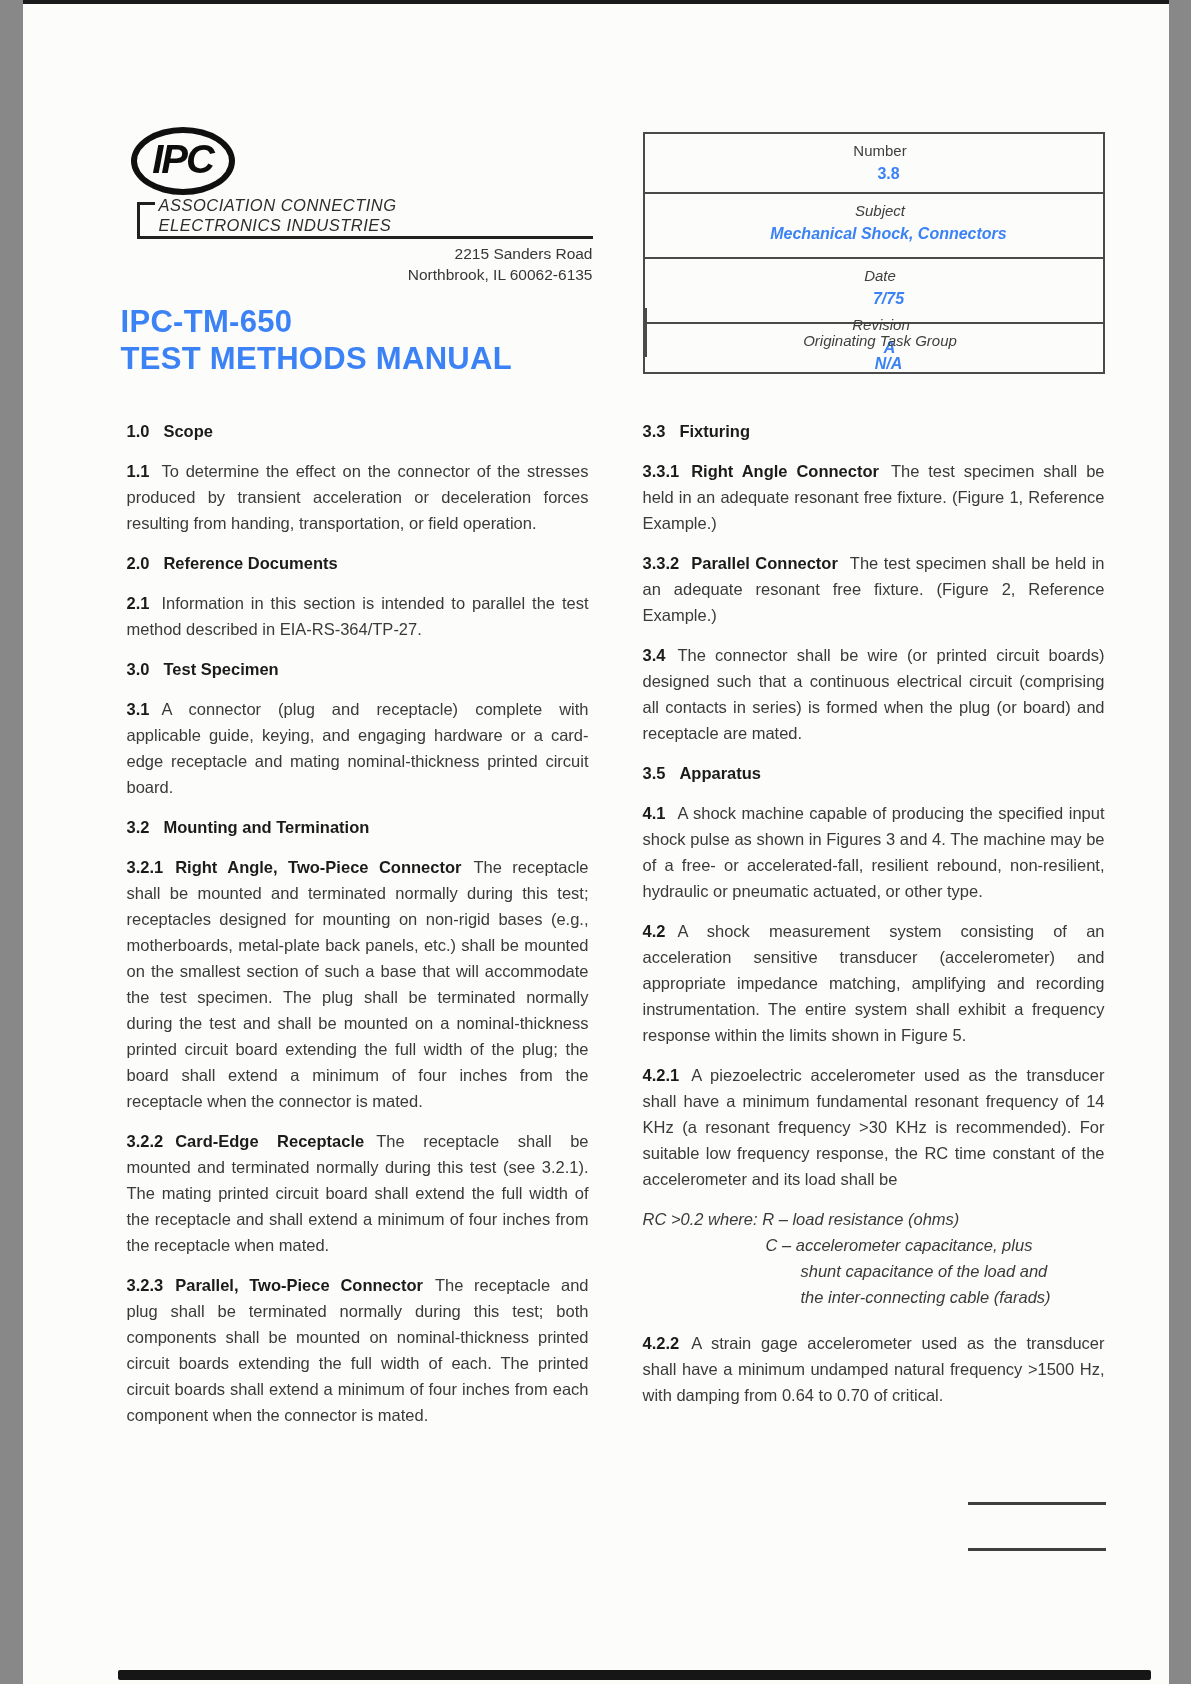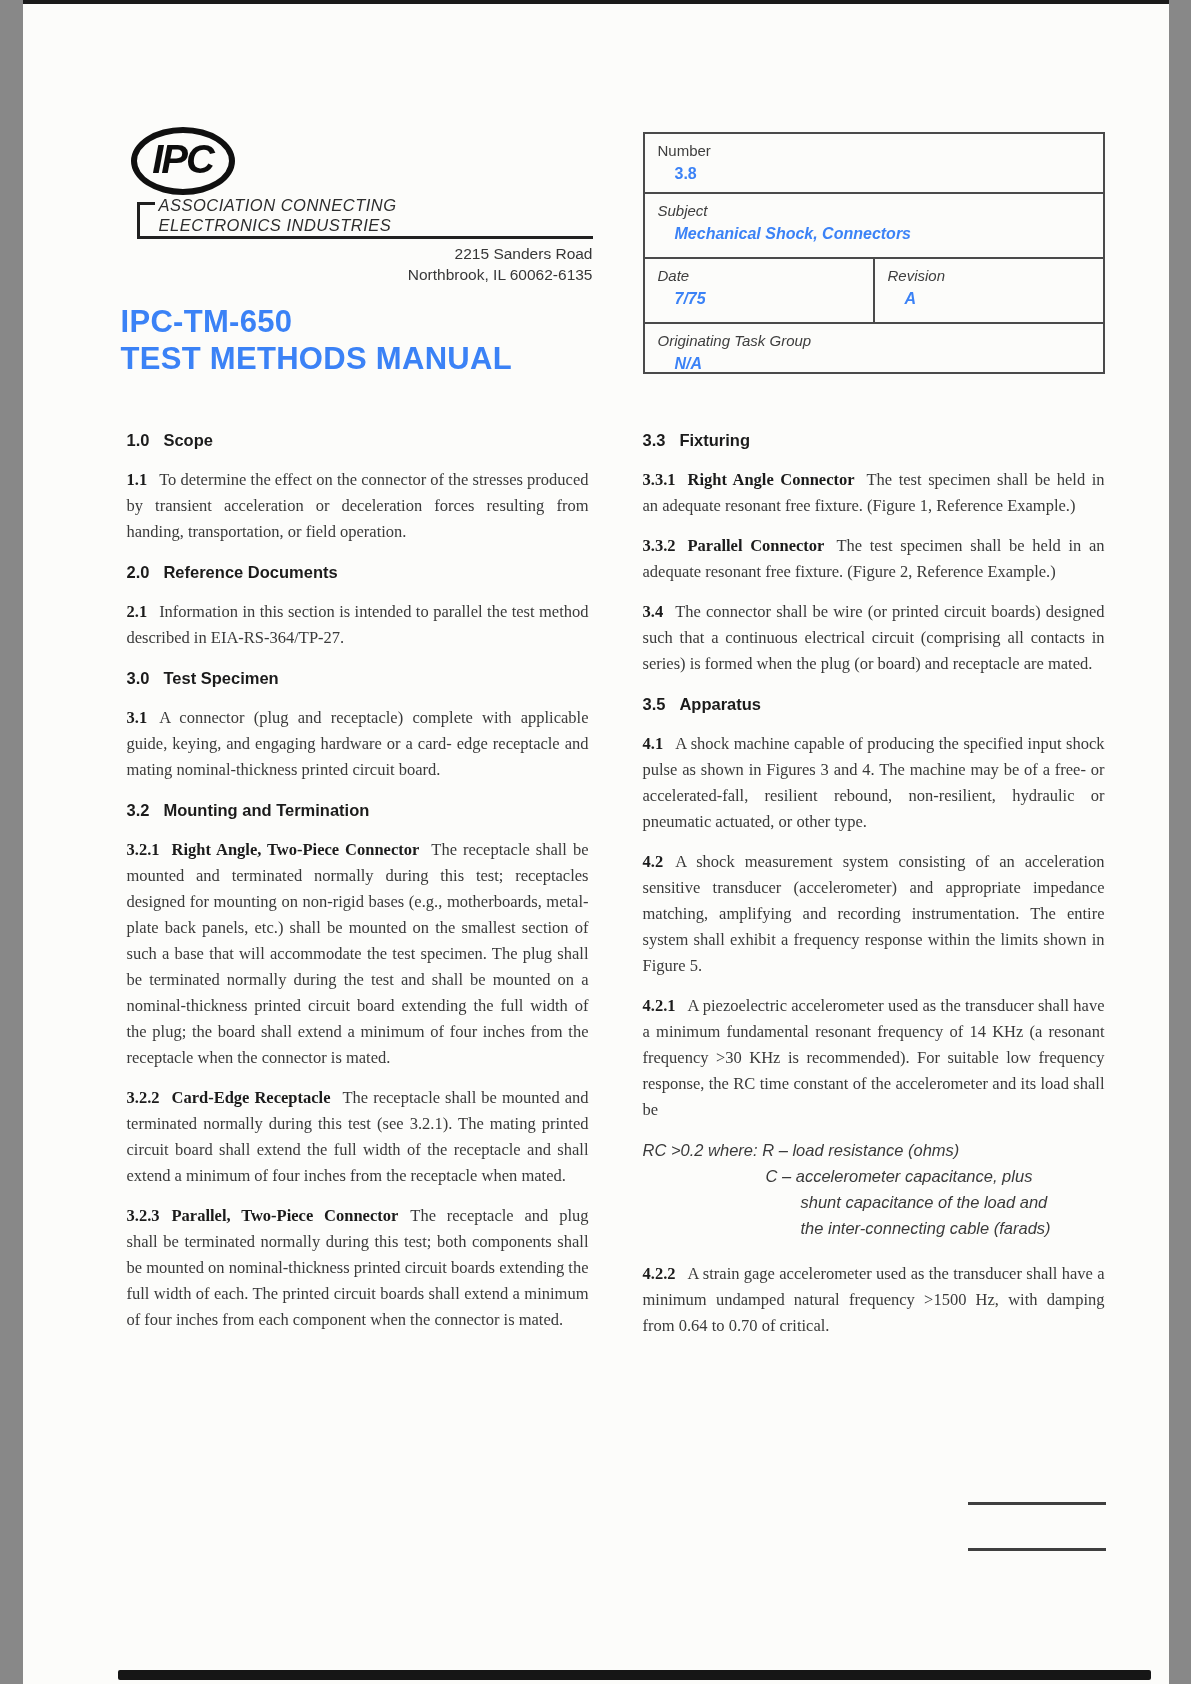--- a/index.html
+++ b/index.html
@@ -37,38 +37,38 @@
   .doc-title {
     position:absolute; left:98px; top:303px; width:440px; 
     font-weight:bold; font-size:31px; line-height:37px; color:#3b82f6; letter-spacing:0.3px;
   }
 
   
   .info-table {
     position:absolute; left:620px; top:132px; width:462px;
     border:2px solid #4a4a4a; box-sizing:border-box; background:transparent;
   }
-  .it-row { box-sizing:border-box; }
+  .it-row { box-sizing:border-box;text-align:center; }
   .it-row + .it-row { border-top:2px solid #4a4a4a;font-style:italic; }
-  .it-split { display:flex; }
+  .it-split { display:flex;flex-direction:column; }
   .it-cell { flex:1; box-sizing:border-box; }
   .it-cell + .it-cell { border-left:2px solid #4a4a4a; }
   .cell-label { font-size:15px; color:#3e3e3e; padding:8px 0 0 13px; }
   .cell-value { font-size:16px; font-weight:bold; color:#3b82f6; padding:6px 0 0 30px; }
   .r1 { height:58px; } .r2 { height:65px; } .r3 { height:65px; } .r4 { height:50px; }
   .r3 .it-cell { height:100%; }
 
   
   .col { position:absolute; top:418px; width:462px; font-size:16.5px; line-height:26px; }
   .col-left  { left:104px; }
   .col-right { left:620px; }
-  .block { margin:9px 0 14px 0; }
+  .block { margin:0 0 14px 0; }
   .heading { font-weight:bold; color:#1b1b1b; }
   .h-num  { margin-right:14px; }
-  .para { text-align:justify;font-family:Liberation Serif, serif; }
+  .para { text-align:justify; }
   .p-num   { font-weight:bold; color:#1b1b1b; margin-right:12px; }
   .p-title { font-weight:bold; color:#1b1b1b; margin-right:12px; }
   .rc { margin-bottom:20px;font-style:italic; }
   .rc-line { text-align:left; }
 
   
   .footer-line { position:absolute; width:138px; height:3px; background:#3f3f3f; }
   .footer-line-1 { left:945px; top:1502px; }
   .footer-line-2 { left:945px; top:1548px; }
 </style>

